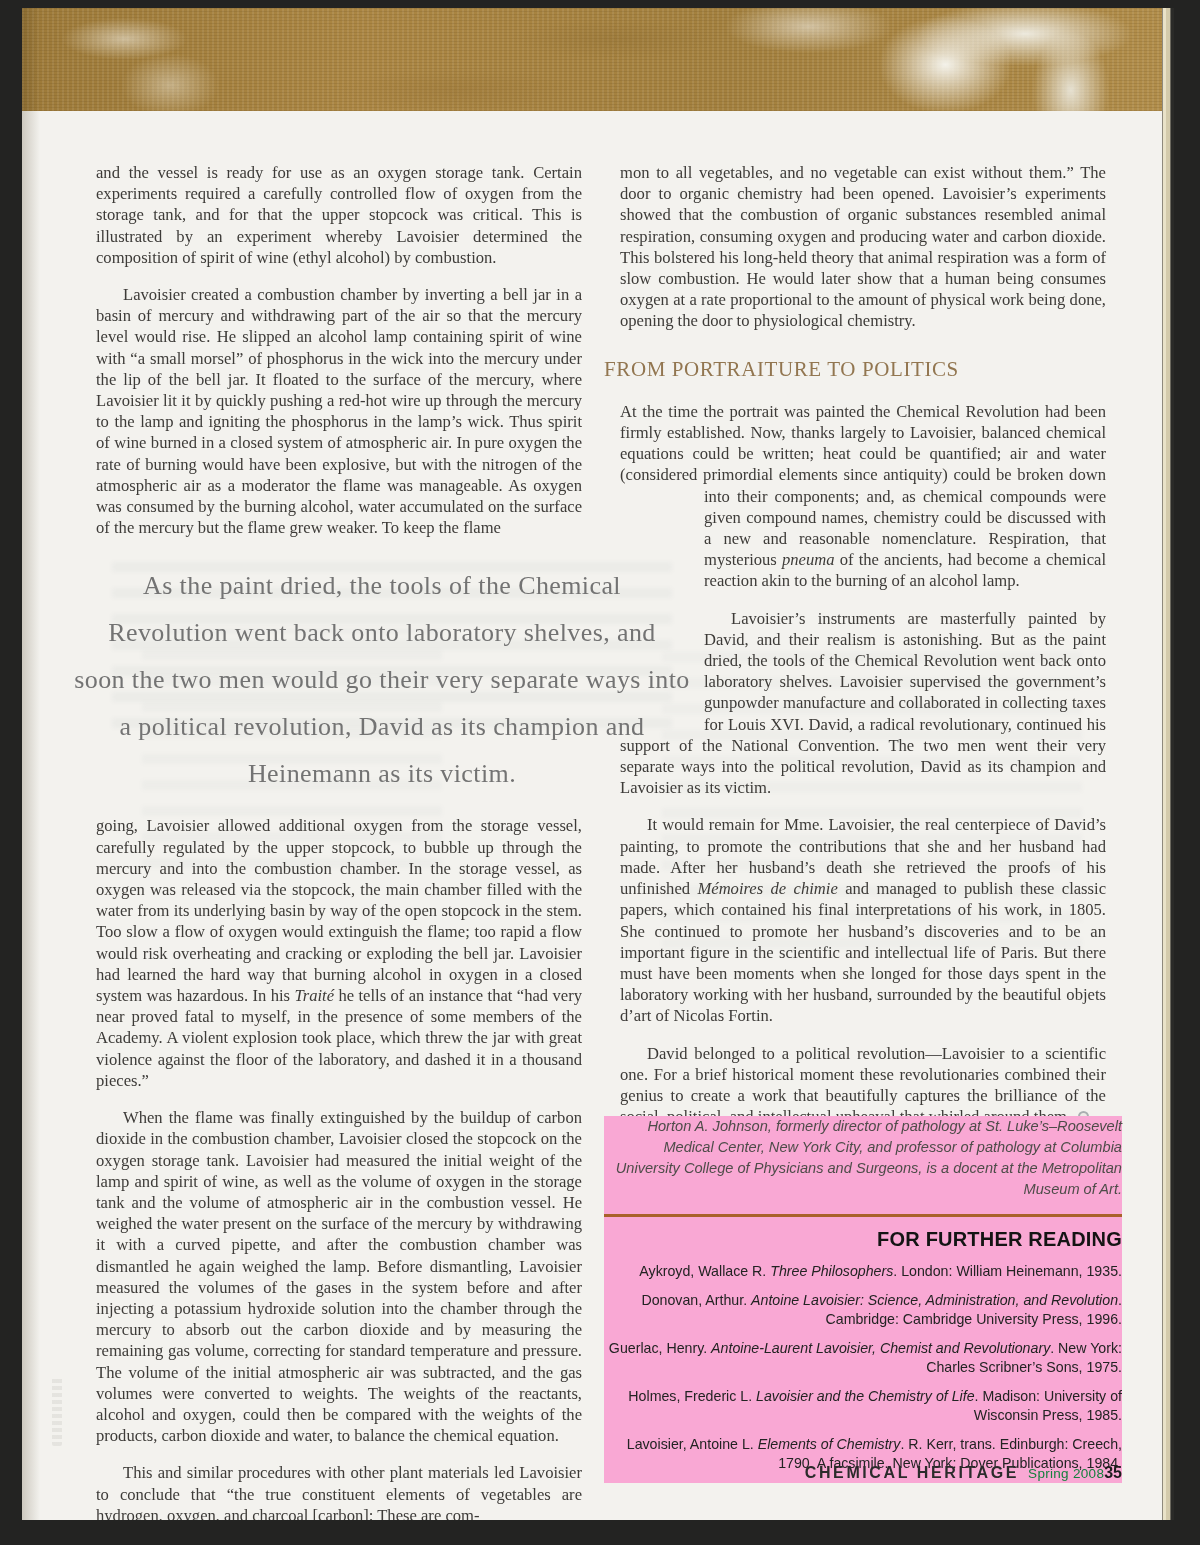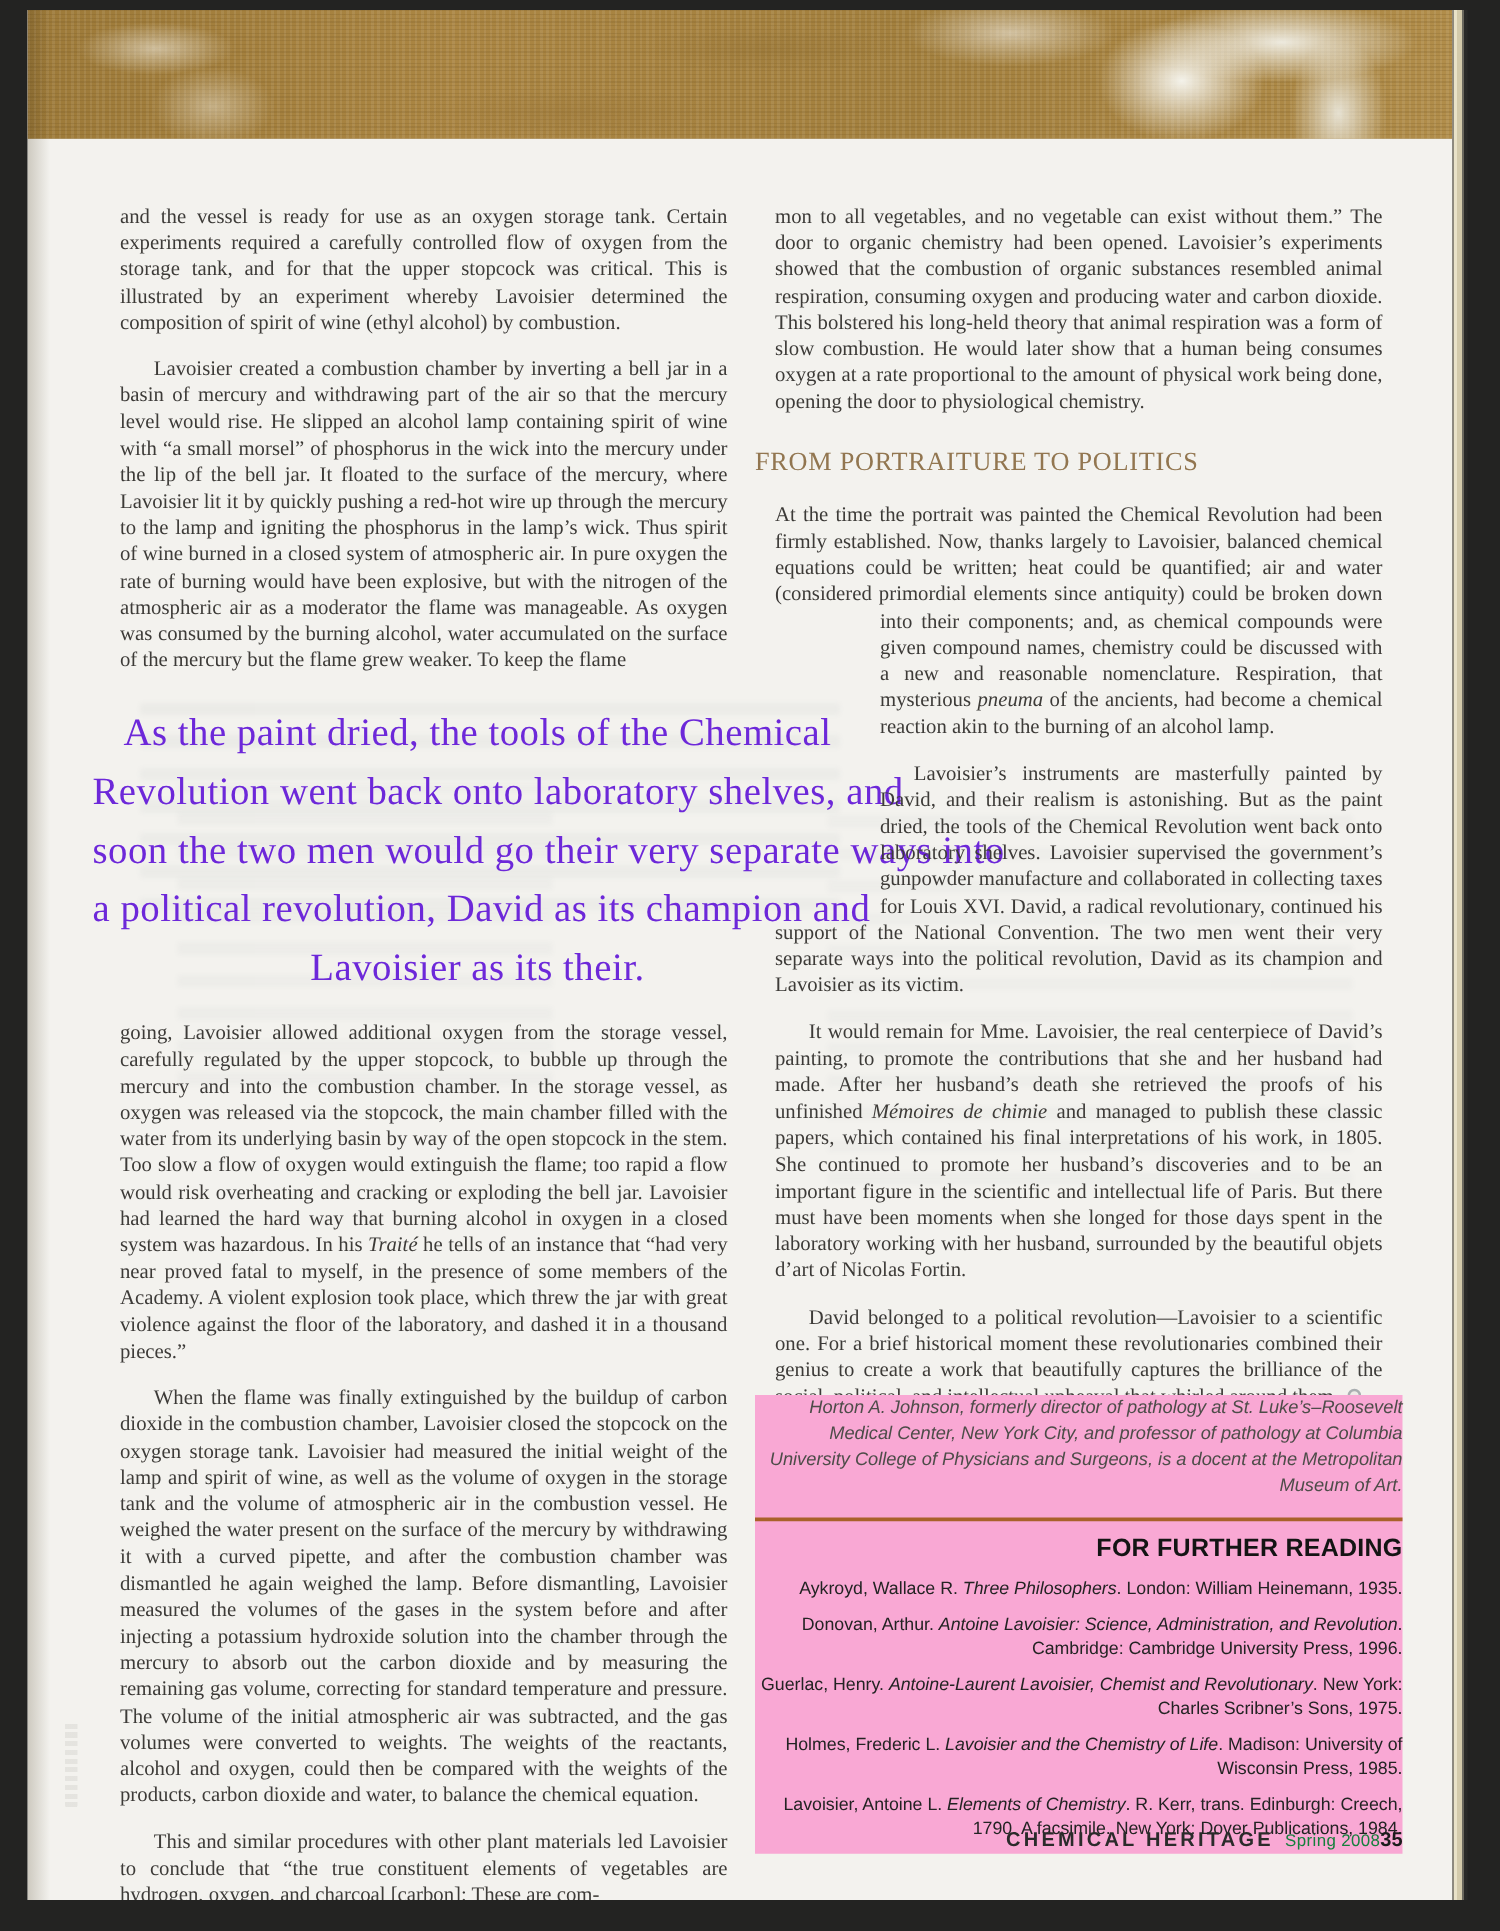--- a/index.html
+++ b/index.html
@@ -53,22 +53,22 @@
     position:absolute;width:518px;text-align:justify;
     font-size:16.6px;line-height:21.2px;color:#3d3b38;
   }
   .col p{margin:16px;}
   .col p.indent{text-indent:27px;}
   .col-left{left:58px;top:138px;}
   .col-right{left:582px;top:138px;}
 
   .pull-quote{
     width:616px;margin:24px 0 18px -6px;
-    text-align:center;color:#6d28d9;
-    font-size:31px;line-height:47px;letter-spacing:0.4px;
+    text-align:center;color:#737373;
+    font-size:26px;line-height:47px;letter-spacing:0.4px;
   }
   .pull-quote .pq-line{white-space:nowrap;}
 
   .intrude{float:left;width:84px;height:238px;}
 
   .section-heading{
     margin:27px 0 21px;font-weight:normal;
     font-size:21px;letter-spacing:0.6px;color:#927650;
     text-align:left;
   }
@@ -125,21 +125,21 @@
 
   <div class="col col-left">
     <p>and the vessel is ready for use as an oxygen storage tank. Certain experiments required a carefully controlled flow of oxygen from the storage tank, and for that the upper stopcock was critical. This is illustrated by an experiment whereby Lavoisier determined the composition of spirit of wine (ethyl alcohol) by combustion.</p>
     <p class="indent">Lavoisier created a combustion chamber by inverting a bell jar in a basin of mercury and withdrawing part of the air so that the mercury level would rise. He slipped an alcohol lamp containing spirit of wine with “a small morsel” of phosphorus in the wick into the mercury under the lip of the bell jar. It floated to the surface of the mercury, where Lavoisier lit it by quickly pushing a red-hot wire up through the mercury to the lamp and igniting the phosphorus in the lamp’s wick. Thus spirit of wine burned in a closed system of atmospheric air. In pure oxygen the rate of burning would have been explosive, but with the nitrogen of the atmospheric air as a moderator the flame was manageable. As oxygen was consumed by the burning alcohol, water accumulated on the surface of the mercury but the flame grew weaker. To keep the flame</p>
 
     <div class="pull-quote">
       <div class="pq-line">As the paint dried, the tools of the Chemical</div>
       <div class="pq-line">Revolution went back onto laboratory shelves, and</div>
       <div class="pq-line">soon the two men would go their very separate ways into</div>
       <div class="pq-line">a political revolution, David as its champion and</div>
-      <div class="pq-line">Lavoisier as its their.</div>
+      <div class="pq-line">Heinemann as its victim.</div>
     </div>
 
     <p><span>going, Lavoisier allowed additional oxygen from the storage vessel, carefully regulated by the upper stopcock, to bubble up through the mercury and into the combustion chamber. In the storage vessel, as oxygen was released via the stopcock, the main chamber filled with the water from its underlying basin by way of the open stopcock in the stem. Too slow a flow of oxygen would extinguish the flame; too rapid a flow would risk overheating and cracking or exploding the bell jar. Lavoisier had learned the hard way that burning alcohol in oxygen in a closed system was hazardous. In his </span><i>Traité</i><span> he tells of an instance that “had very near proved fatal to myself, in the presence of some members of the Academy. A violent explosion took place, which threw the jar with great violence against the floor of the laboratory, and dashed it in a thousand pieces.”</span></p>
     <p class="indent">When the flame was finally extinguished by the buildup of carbon dioxide in the combustion chamber, Lavoisier closed the stopcock on the oxygen storage tank. Lavoisier had measured the initial weight of the lamp and spirit of wine, as well as the volume of oxygen in the storage tank and the volume of atmospheric air in the combustion vessel. He weighed the water present on the surface of the mercury by withdrawing it with a curved pipette, and after the combustion chamber was dismantled he again weighed the lamp. Before dismantling, Lavoisier measured the volumes of the gases in the system before and after injecting a potassium hydroxide solution into the chamber through the mercury to absorb out the carbon dioxide and by measuring the remaining gas volume, correcting for standard temperature and pressure. The volume of the initial atmospheric air was subtracted, and the gas volumes were converted to weights. The weights of the reactants, alcohol and oxygen, could then be compared with the weights of the products, carbon dioxide and water, to balance the chemical equation.</p>
     <p class="indent">This and similar procedures with other plant materials led Lavoisier to conclude that “the true constituent elements of vegetables are hydrogen, oxygen, and charcoal [carbon]: These are com-</p>
   </div>
 
   <div class="col col-right">
     <p>mon to all vegetables, and no vegetable can exist without them.” The door to organic chemistry had been opened. Lavoisier’s experiments showed that the combustion of organic substances resembled animal respiration, consuming oxygen and producing water and carbon dioxide. This bolstered his long-held theory that animal respiration was a form of slow combustion. He would later show that a human being consumes oxygen at a rate proportional to the amount of physical work being done, opening the door to physiological chemistry.</p>
 

